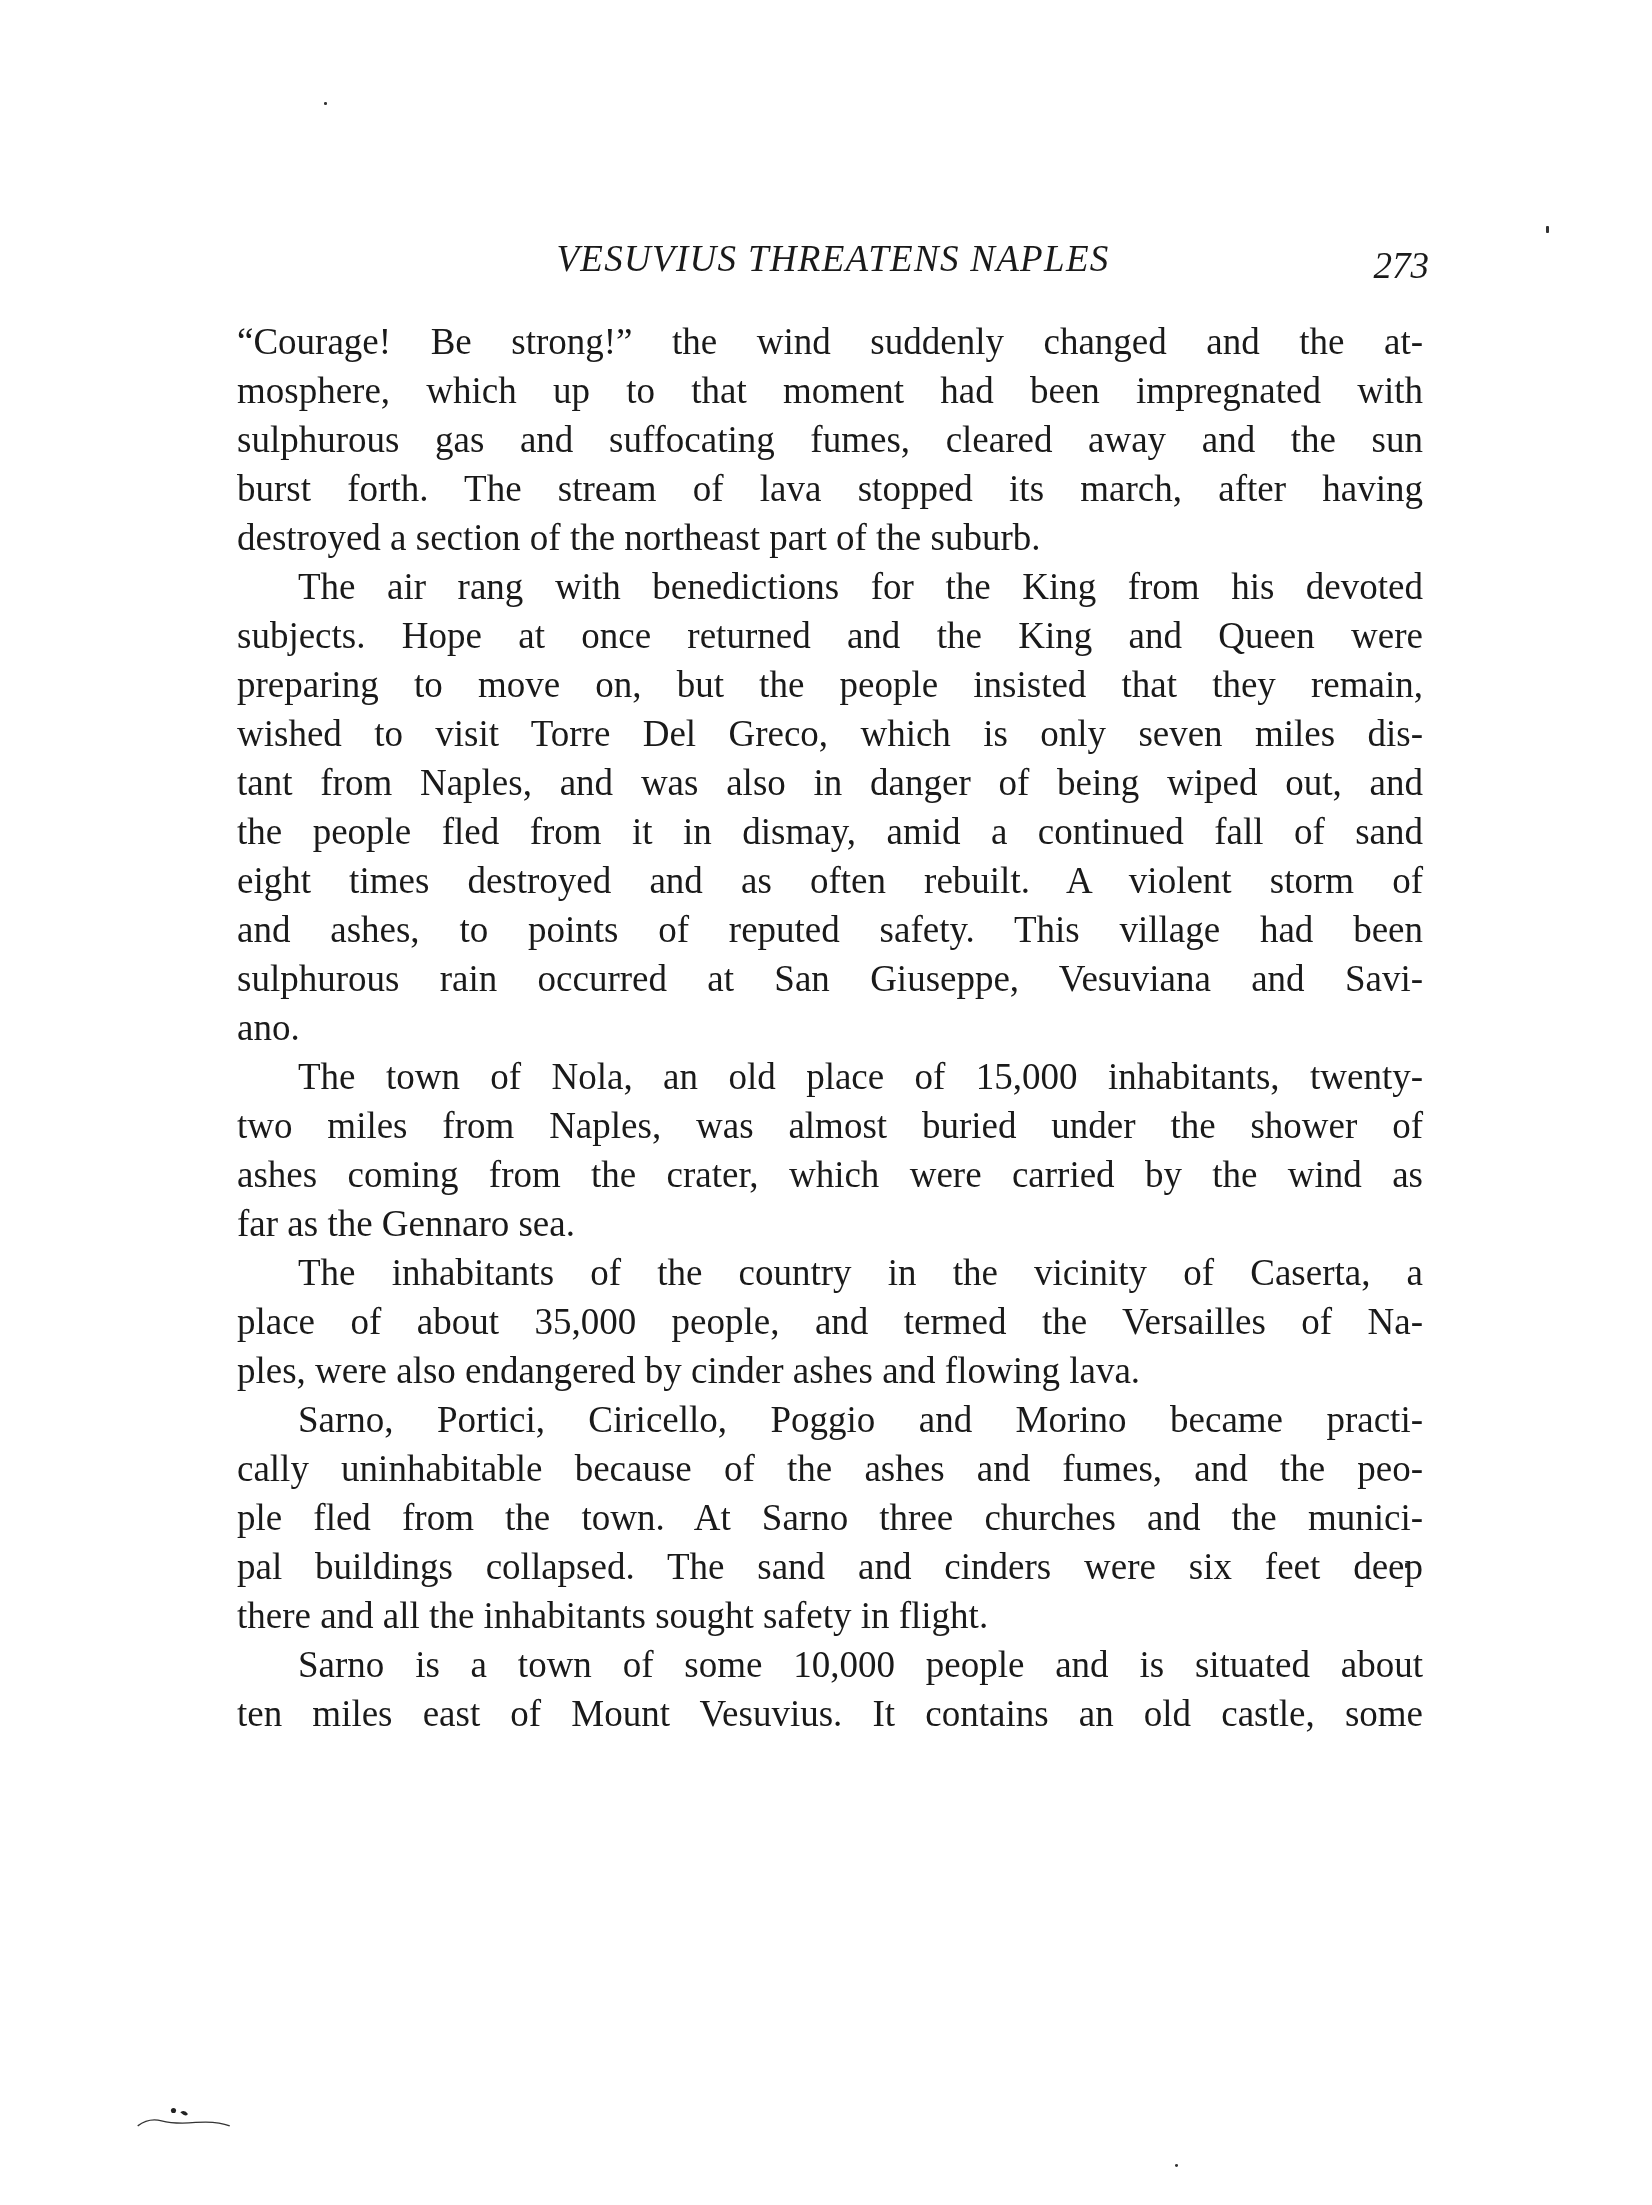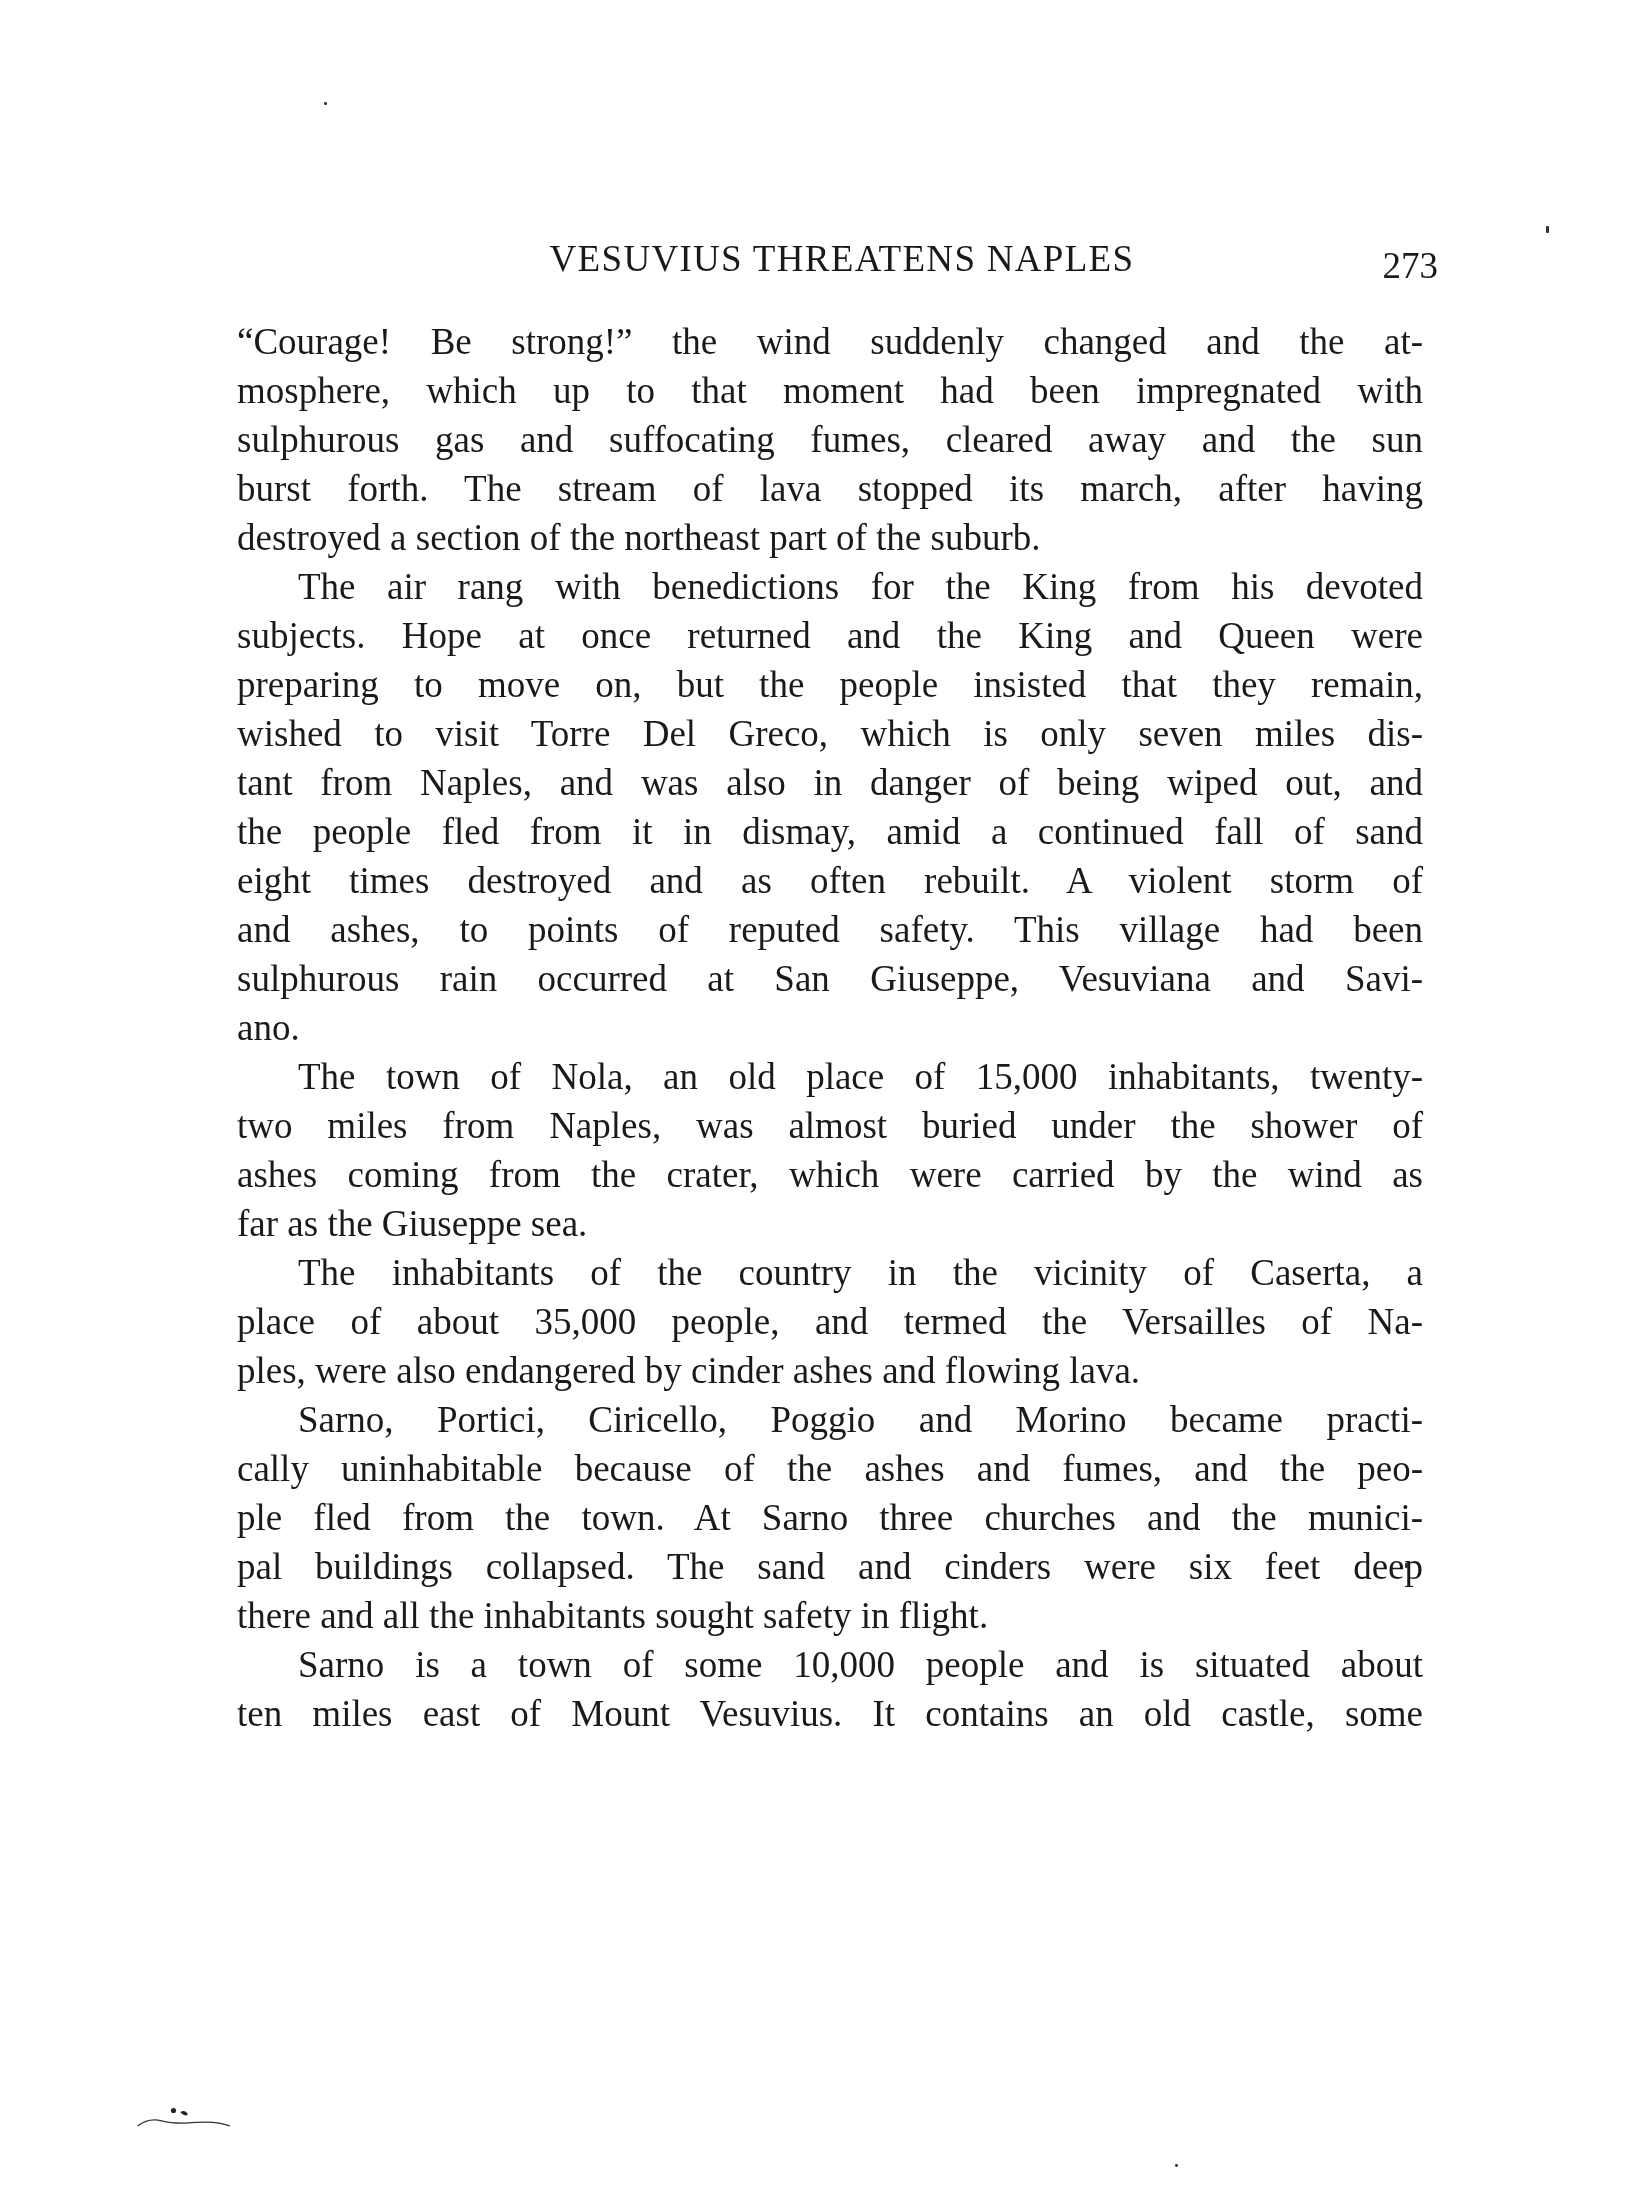--- a/index.html
+++ b/index.html
@@ -16,24 +16,25 @@
       color: #1a1a1a;
     }
     .page {
       position: absolute;
       left: 0; top: 0;
       width: 1652px;
       height: 2205px;
     }
     .running-header {
       position: absolute;
-      left: 246px;
+      left: 237px;
       top: 237px;
       width: 1192px;
       height: 51px;
+      font-style: italic;
     }
     .running-title {
       position: absolute;
       left: 0;
       width: 1192px;
       text-align: center;
       font-size: 37px;
       letter-spacing: 1.3px;
       top: 0;
     }
@@ -107,21 +108,21 @@
       <span class="line">eight times destroyed and as often rebuilt.  A violent storm of</span>
       <span class="line">and ashes, to points of reputed safety.  This village had been</span>
       <span class="line">sulphurous rain occurred at San Giuseppe, Vesuviana and Savi-</span>
       <span class="line last">ano.</span>
     </div>
 
     <div class="paragraph">
       <span class="line indent">The town of Nola, an old place of 15,000 inhabitants, twenty-</span>
       <span class="line">two miles from Naples, was almost buried under the shower of</span>
       <span class="line">ashes coming from the crater, which were carried by the wind as</span>
-      <span class="line last">far as the Giuseppe sea.</span>
+      <span class="line last">far as the Gennaro sea.</span>
     </div>
 
     <div class="paragraph">
       <span class="line indent">The inhabitants of the country in the vicinity of Caserta, a</span>
       <span class="line">place of about 35,000 people, and termed the Versailles of Na-</span>
       <span class="line last">ples, were also endangered by cinder ashes and flowing lava.</span>
     </div>
 
 
     <div class="paragraph">

